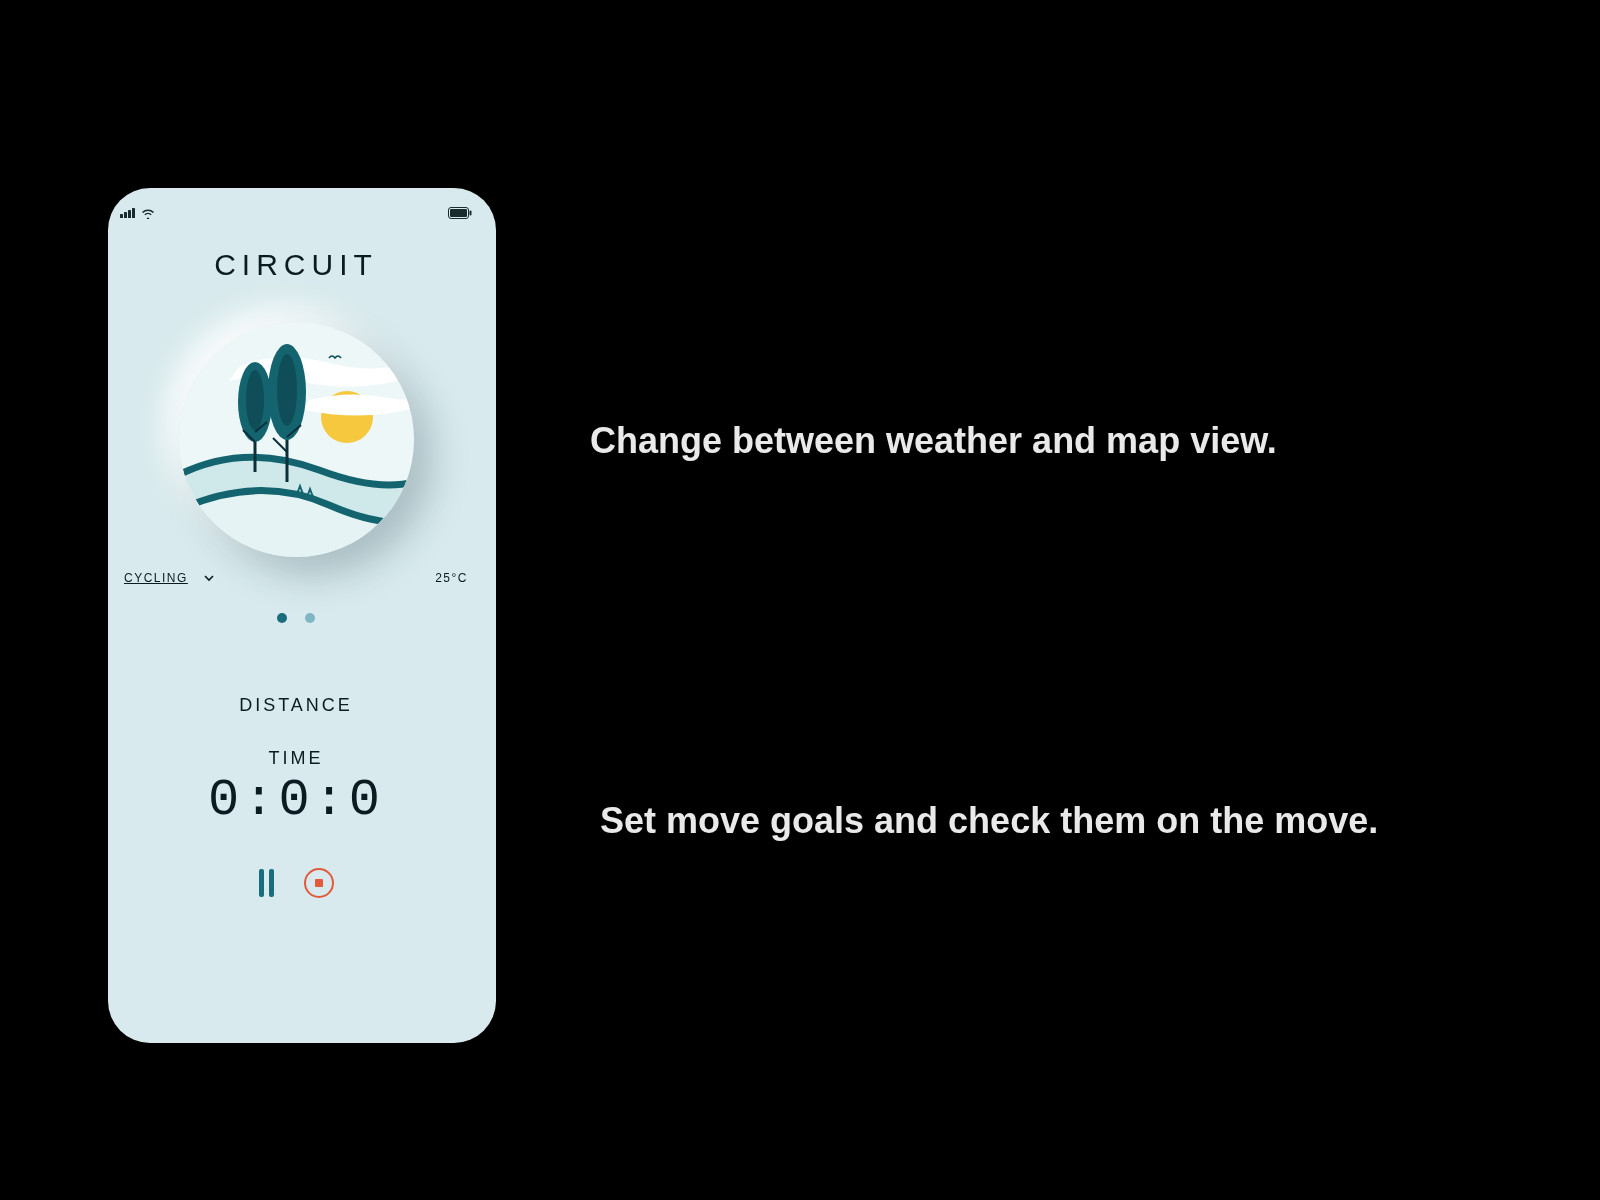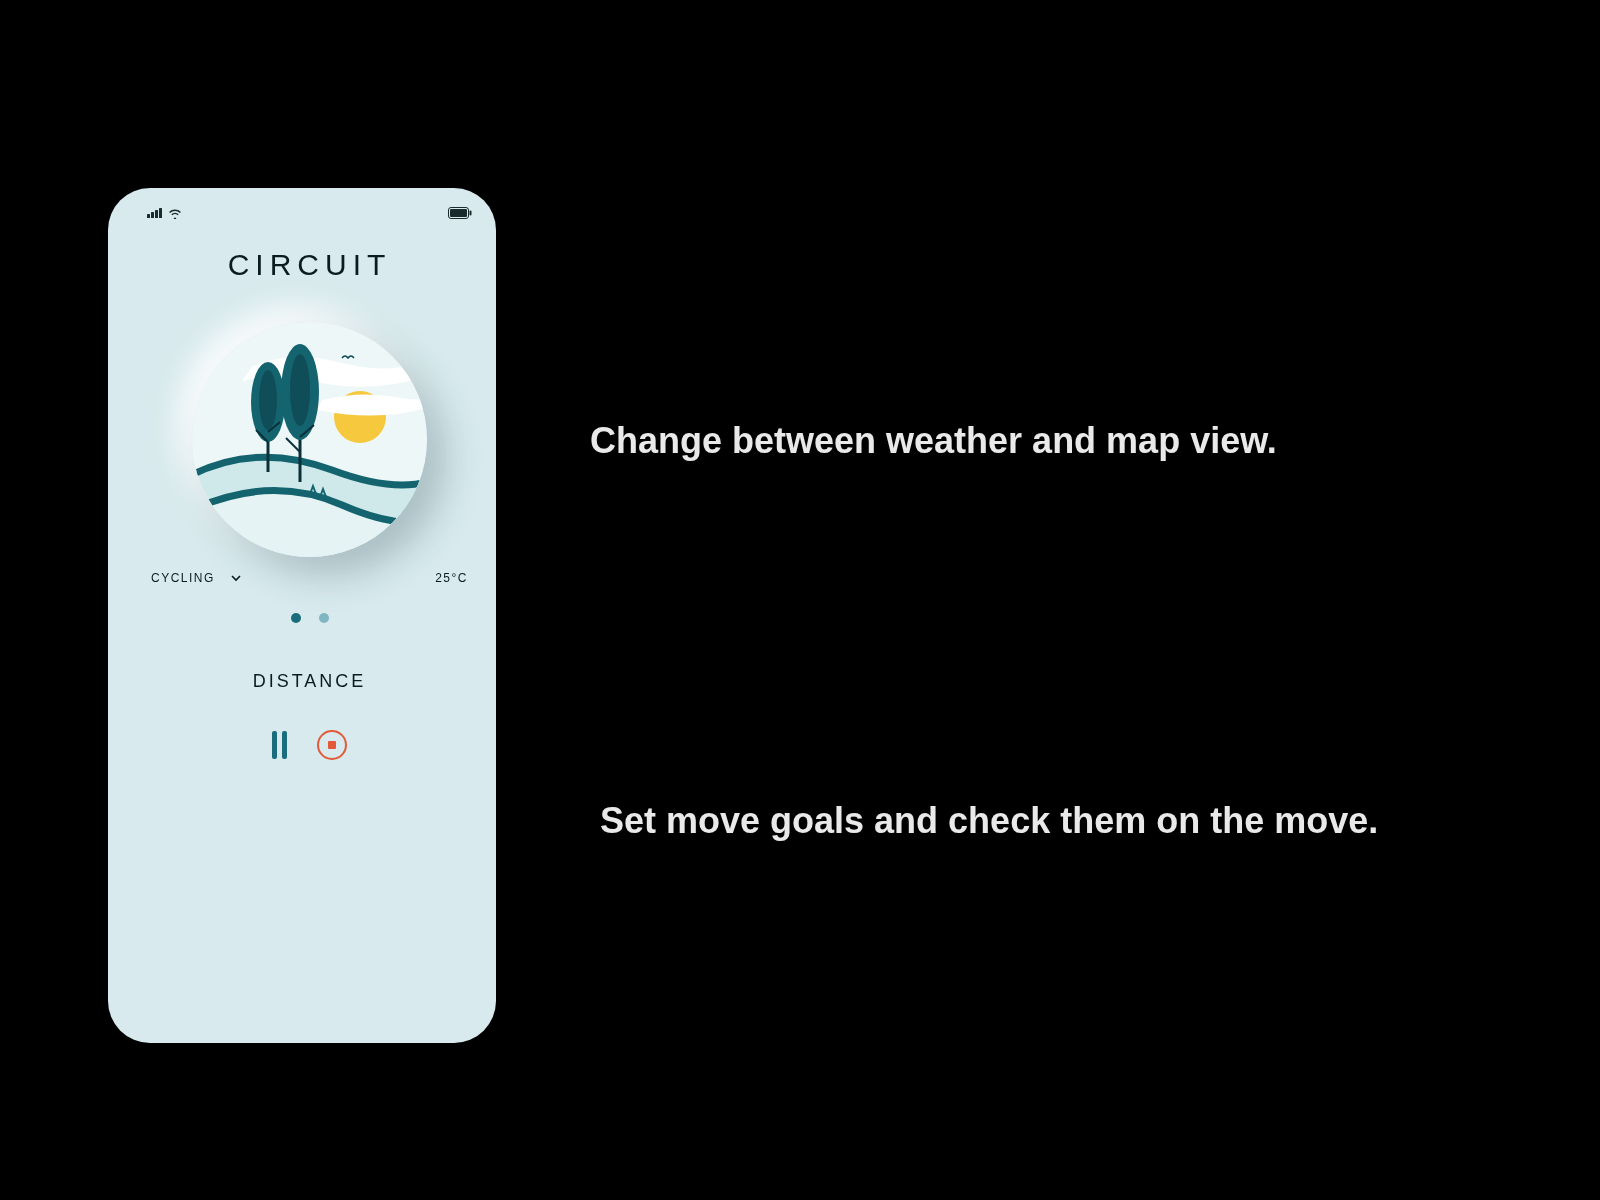--- a/index.html
+++ b/index.html
@@ -13,21 +13,21 @@
     }
     .phone {
       position: absolute;
       left: 108px;
       top: 188px;
       width: 388px;
       height: 855px;
       background: #d8eaed;
       border-radius: 42px;
       box-shadow: 0 10px 40px rgba(0,0,0,0.6);
-      padding: 12px 18px 24px 33px;
+      padding: 12px 18px 24px 6px;
     }
     .status-bar {
       display: flex;
       justify-content: space-between;
       align-items: center;
       padding: 4px 6px 0 6px;
       height: 22px;
     }
     .status-left { display: flex; align-items: center; gap: 6px; }
     .status-right { display: flex; align-items: center; }
@@ -71,35 +71,35 @@
     .meta-row {
       display: flex;
       justify-content: space-between;
       align-items: center;
       padding: 0 10px;
       margin-top: 14px;
       font-size: 12px;
       letter-spacing: 1.5px;
       color: #0a1c22;
     }
-    .activity-select { display: flex; align-items: center; gap: 16px; cursor: pointer; }
+    .activity-select { display: flex; align-items: center; gap: 16px; cursor: pointer; text-decoration: underline; }
 
     .dots {
       display: flex;
       justify-content: center;
       gap: 18px;
       margin-top: 28px;
     }
     .dot {
       width: 10px; height: 10px; border-radius: 50%;
       background: #1a6d7c;
     }
     .dot.inactive { background: #7fb6c1; }
 
-    .metric-block { text-align: center; margin-top: 48px; }
+    .metric-block { text-align: center; margin-top: 72px; }
     .metric-label {
       font-size: 18px;
       letter-spacing: 3px;
       color: #0a1c22;
     }
     .metric-value {
       font-size: 52px;
       letter-spacing: 4px;
       color: #0a1c22;
       margin-top: 2px;
@@ -234,20 +234,24 @@
 
   <div class="dots">
     <div class="dot"></div>
     <div class="dot inactive"></div>
   </div>
 
   <div class="metric-block">
     <div class="metric-label">DISTANCE</div>
   </div>
 
+  <div class="metric-block time">
+    <div class="metric-label">TIME</div>
+    <div class="metric-value">0:0:0</div>
+  </div>
 
   <div class="controls">
     <div class="pause-btn">
       <div class="pause-bar"></div>
       <div class="pause-bar"></div>
     </div>
     <div class="stop-btn">
       <div class="stop-square"></div>
     </div>
   </div>

